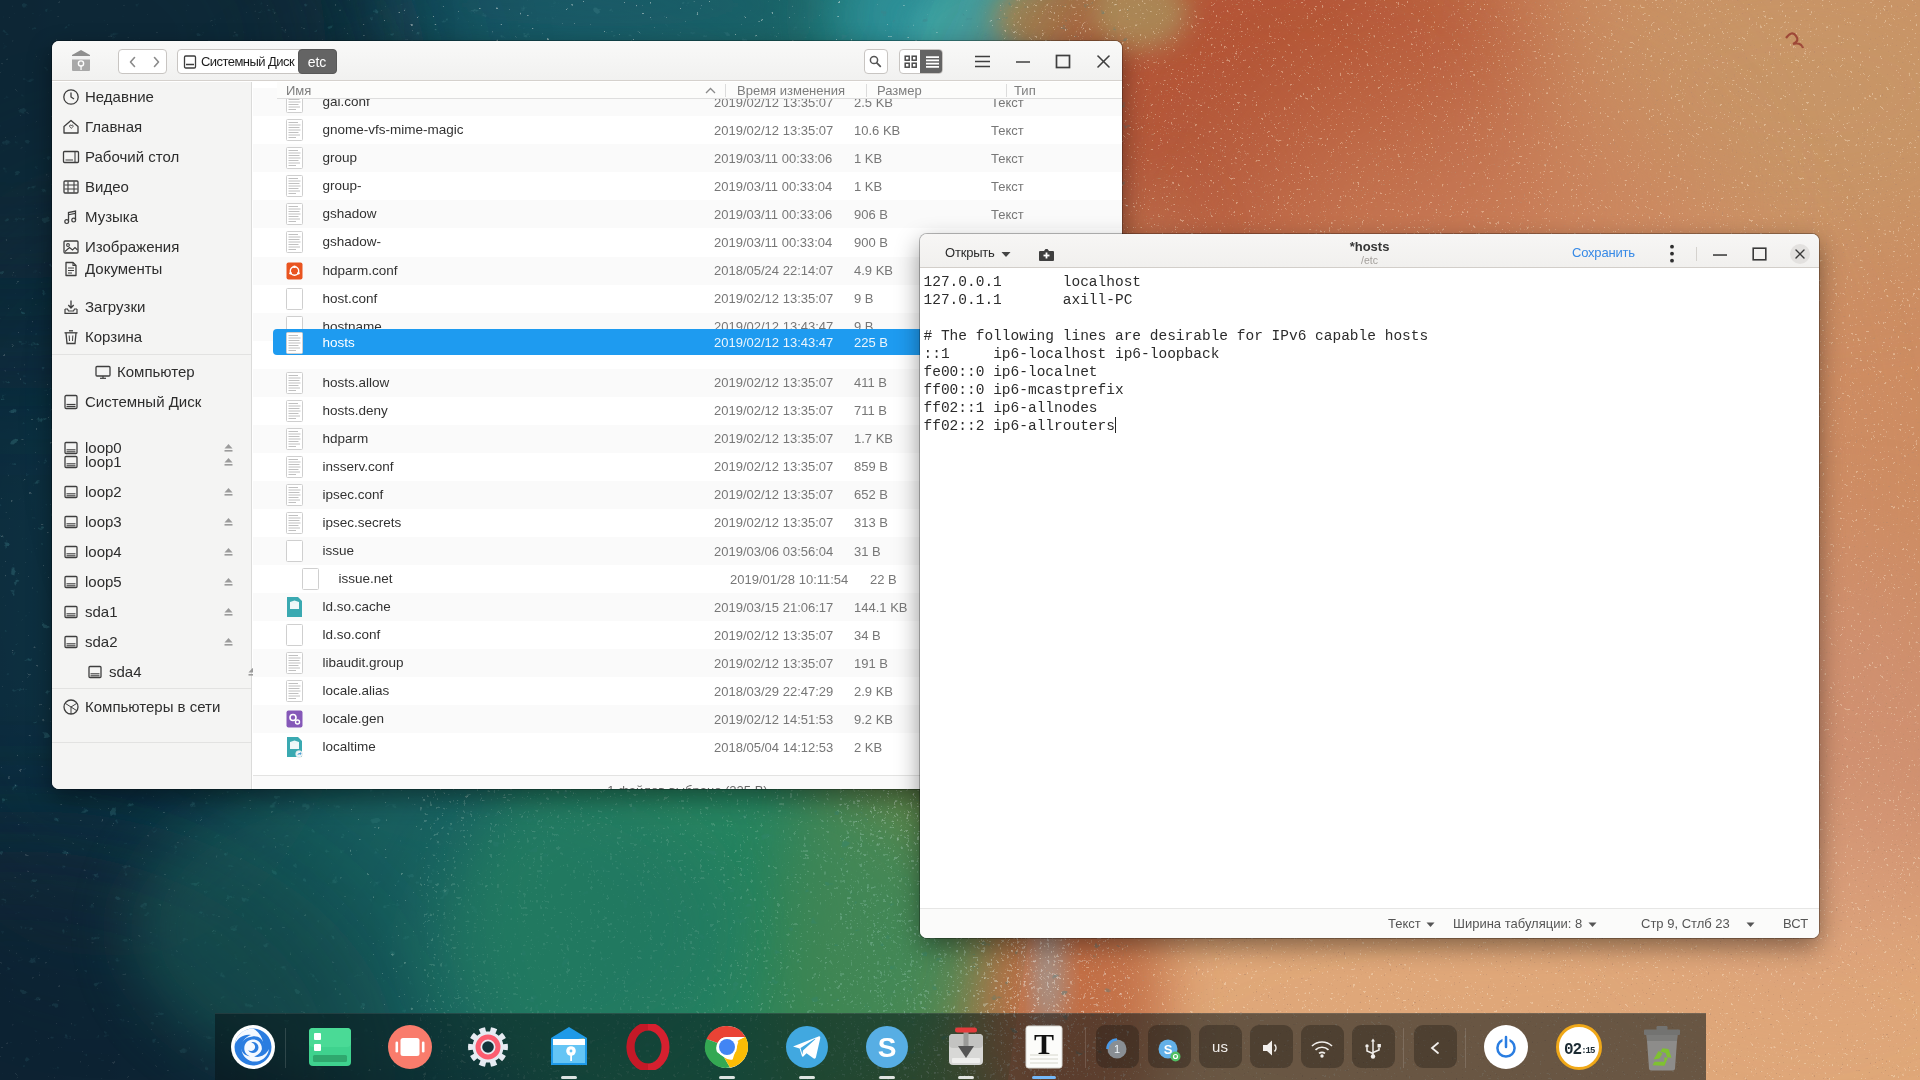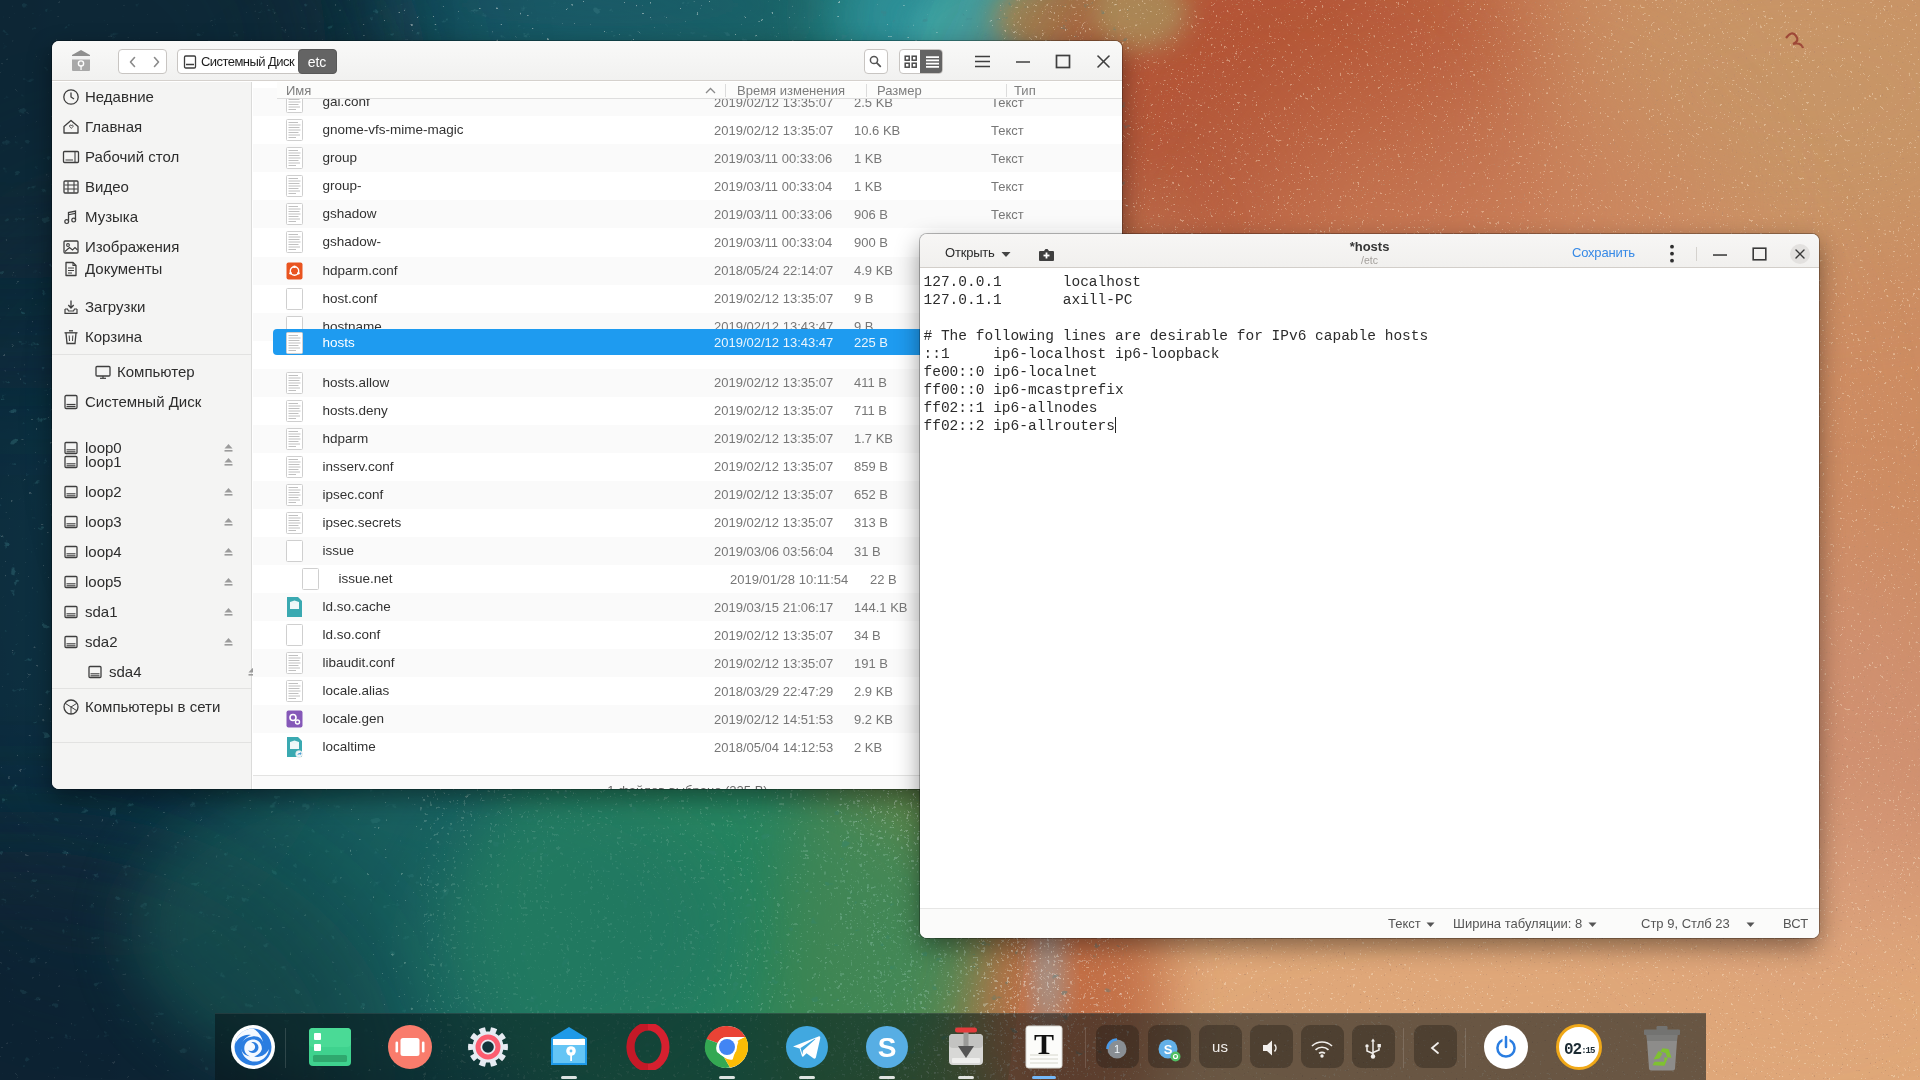--- a/index.html
+++ b/index.html
@@ -721,21 +721,21 @@
           <svg class="ficon" width="17" height="22" viewBox="0 0 17 22">
             <rect x="0.5" y="0.5" width="16" height="21" rx="1" fill="#fff" stroke="#cfcfcf"></rect>
             <line x1="2.5" y1="3.5" x2="12" y2="3.5" stroke="#b9b9b9" stroke-width="0.9"></line>
             <line x1="2.5" y1="6" x2="14.5" y2="6" stroke="#b9b9b9" stroke-width="0.9"></line>
             <line x1="2.5" y1="8.5" x2="13.5" y2="8.5" stroke="#b9b9b9" stroke-width="0.9"></line>
             <line x1="2.5" y1="11" x2="14.5" y2="11" stroke="#b9b9b9" stroke-width="0.9"></line>
             <line x1="2.5" y1="13.5" x2="12.5" y2="13.5" stroke="#b9b9b9" stroke-width="0.9"></line>
             <line x1="2.5" y1="16" x2="14" y2="16" stroke="#b9b9b9" stroke-width="0.9"></line>
             <line x1="2.5" y1="18.5" x2="10" y2="18.5" stroke="#b9b9b9" stroke-width="0.9"></line>
           </svg>
-          <span class="nm">libaudit.conf</span>
+          <span class="nm">libaudit.group</span>
           <span class="dt">2019/02/12 13:35:07</span>
           <span class="sz">191 B</span>
           <span class="tp">Текст</span>
         </div>
       <div class="frow" style="top:595.25px;">
           <svg class="ficon" width="17" height="22" viewBox="0 0 17 22">
             <rect x="0.5" y="0.5" width="16" height="21" rx="1" fill="#fff" stroke="#cfcfcf"></rect>
             <line x1="2.5" y1="3.5" x2="12" y2="3.5" stroke="#b9b9b9" stroke-width="0.9"></line>
             <line x1="2.5" y1="6" x2="14.5" y2="6" stroke="#b9b9b9" stroke-width="0.9"></line>
             <line x1="2.5" y1="8.5" x2="13.5" y2="8.5" stroke="#b9b9b9" stroke-width="0.9"></line>

